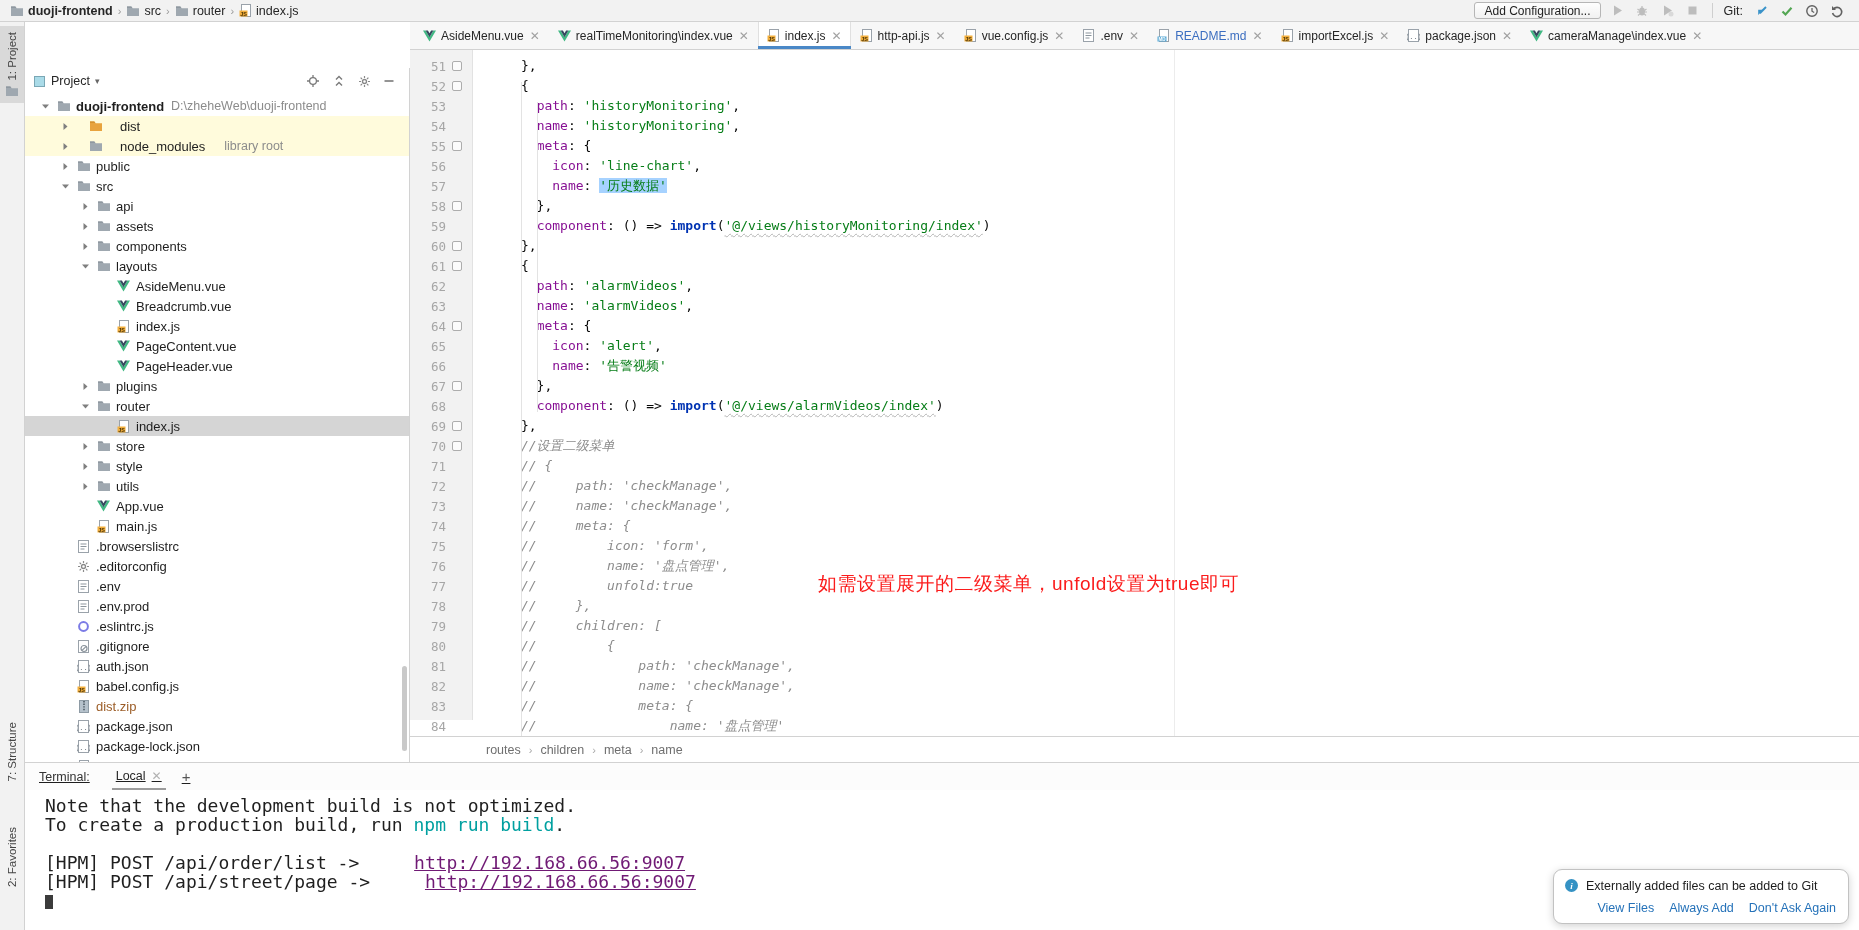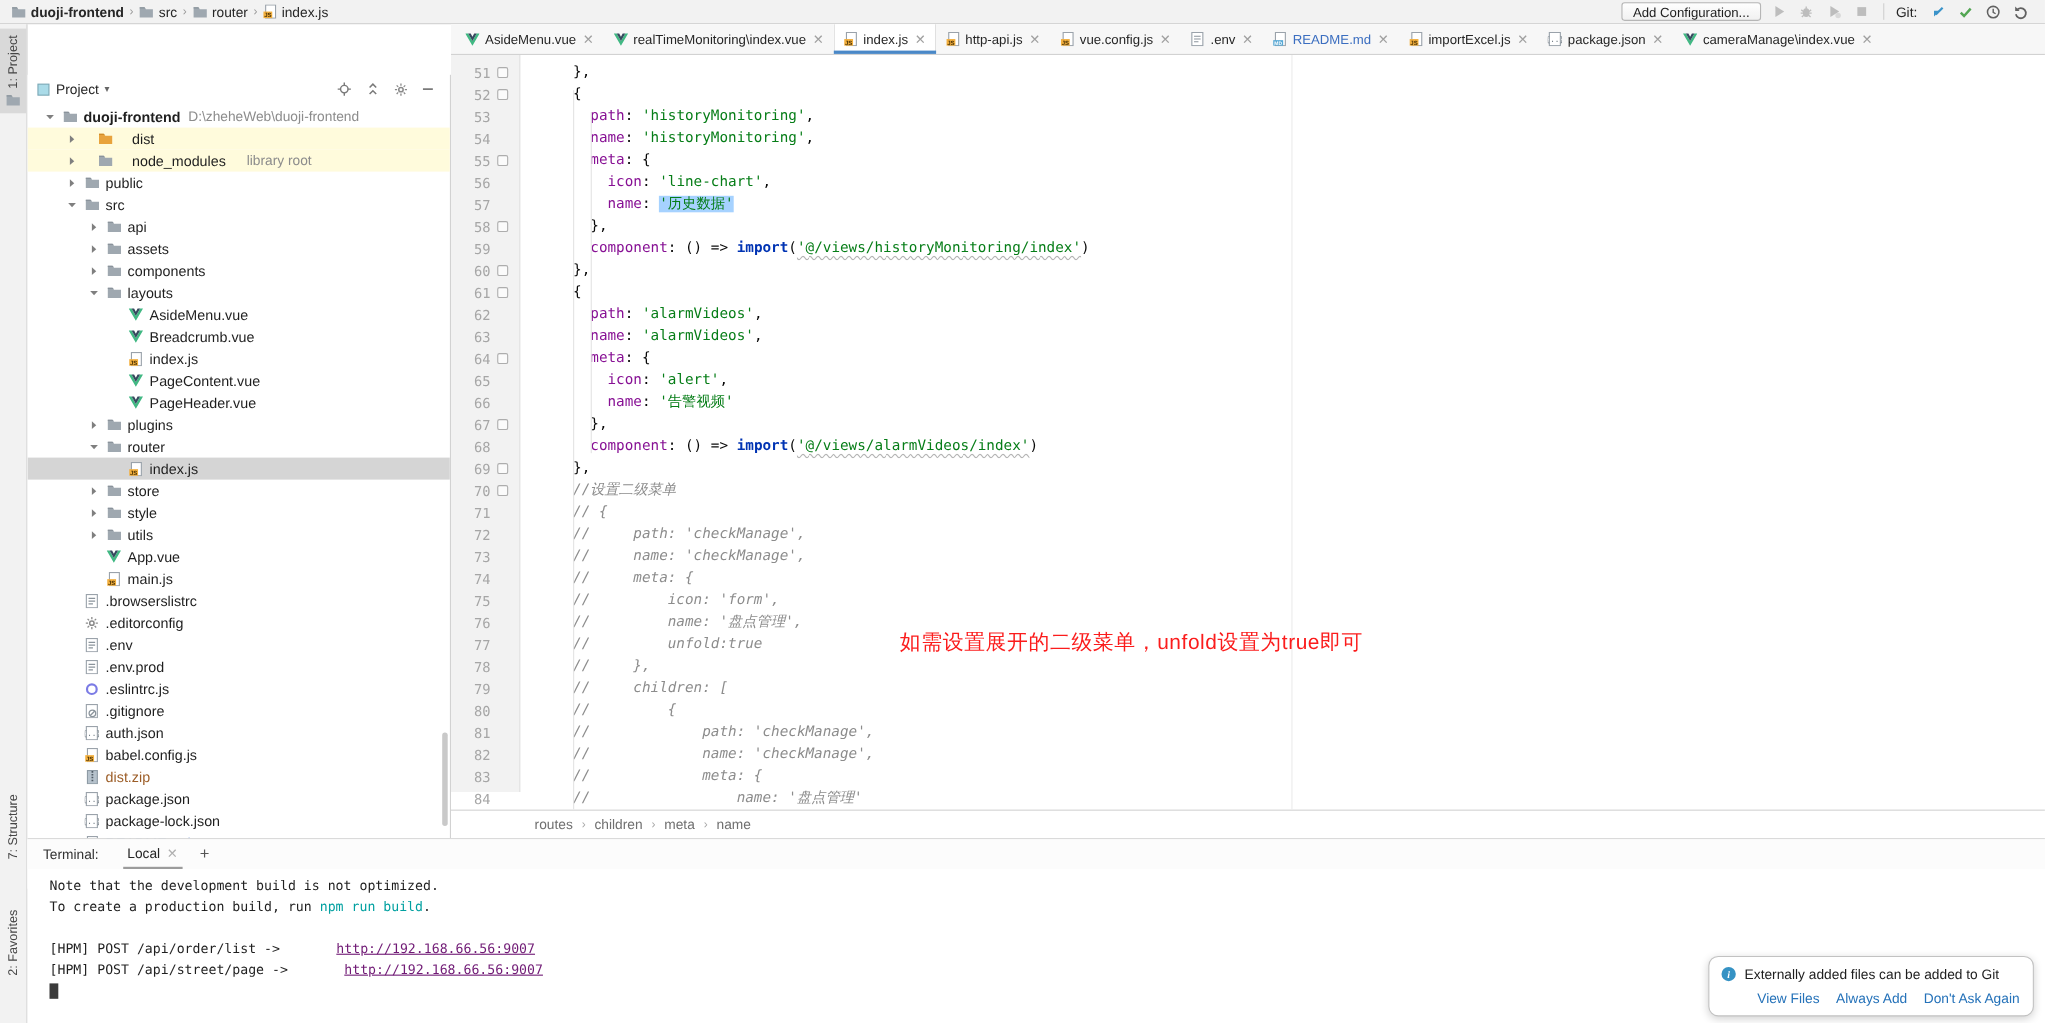--- a/index.html
+++ b/index.html
@@ -74,30 +74,30 @@
   #margin-guide{position:absolute;left:764px;top:0;bottom:0;width:1px;background:#ececec;}
   #annotation{position:absolute;left:408px;top:521px;font-size:19px;color:#fb1c1c;
               letter-spacing:.5px;white-space:nowrap;font-weight:500;}
   #ed-crumbs{position:absolute;left:0;right:0;bottom:0;height:26px;border-top:1px solid #d2d2d2;
              background:#fff;display:flex;align-items:center;padding-left:76px;gap:8px;box-sizing:border-box;}
   .ec-item{font-size:12.5px;color:#6f6f6f;}
   .ec-sep{color:#a8a8a8;font-size:11px;}
   
   #terminal{position:absolute;left:25px;top:762px;right:0;bottom:0;background:#fff;
             border-top:1px solid #d2d2d2;box-sizing:border-box;}
-  #term-header{height:27px;display:flex;align-items:center;padding-left:14px;background:#fcfcfc;}
+  #term-header{height:27px;display:flex;align-items:center;padding-left:14px;background:#fcfcfc;text-decoration:underline;}
   #term-title{font-size:12.5px;color:#333;}
   #term-tab{margin-left:22px;display:flex;align-items:center;gap:6px;padding:0 4px 0 4px;height:100%;
             border-bottom:2px solid #9c9c9c;box-sizing:border-box;}
   #term-tab-label{font-size:12.5px;color:#262626;}
   #term-tab-close{color:#b0b0b0;font-size:12px;}
   #term-plus{margin-left:16px;color:#555;font-size:15px;}
   #term-body{position:absolute;top:27px;left:0;right:0;bottom:0;padding:6px 0 0 20px;}
   .tl{height:19px;line-height:19px;white-space:pre;font-family:"DejaVu Sans Mono",monospace;
-      font-size:12px;color:#1f1f1f;}
+      font-size:18px;color:#1f1f1f;}
   .tcmd{color:#00a0a0;}
   .tlink{color:#701a75;text-decoration:underline;padding-left:44px;}
   .tcursor{display:inline-block;width:8px;height:14px;background:#3b3b3b;vertical-align:middle;}
   
   #notif{position:absolute;right:10px;bottom:6px;width:296px;background:#fff;border:1px solid #c2c2c2;
          border-radius:9px;box-shadow:0 2px 8px rgba(0,0,0,.18);padding:8px 12px 8px 10px;box-sizing:border-box;}
   #notif-row1{display:flex;align-items:center;gap:7px;}
   #notif-text{font-size:12.5px;color:#1d1d1d;white-space:nowrap;}
   #notif-actions{margin-top:7px;text-align:right;}
   .notif-link{display:inline-block;margin-left:15px;font-size:12.5px;color:#2572b9;cursor:pointer;}

